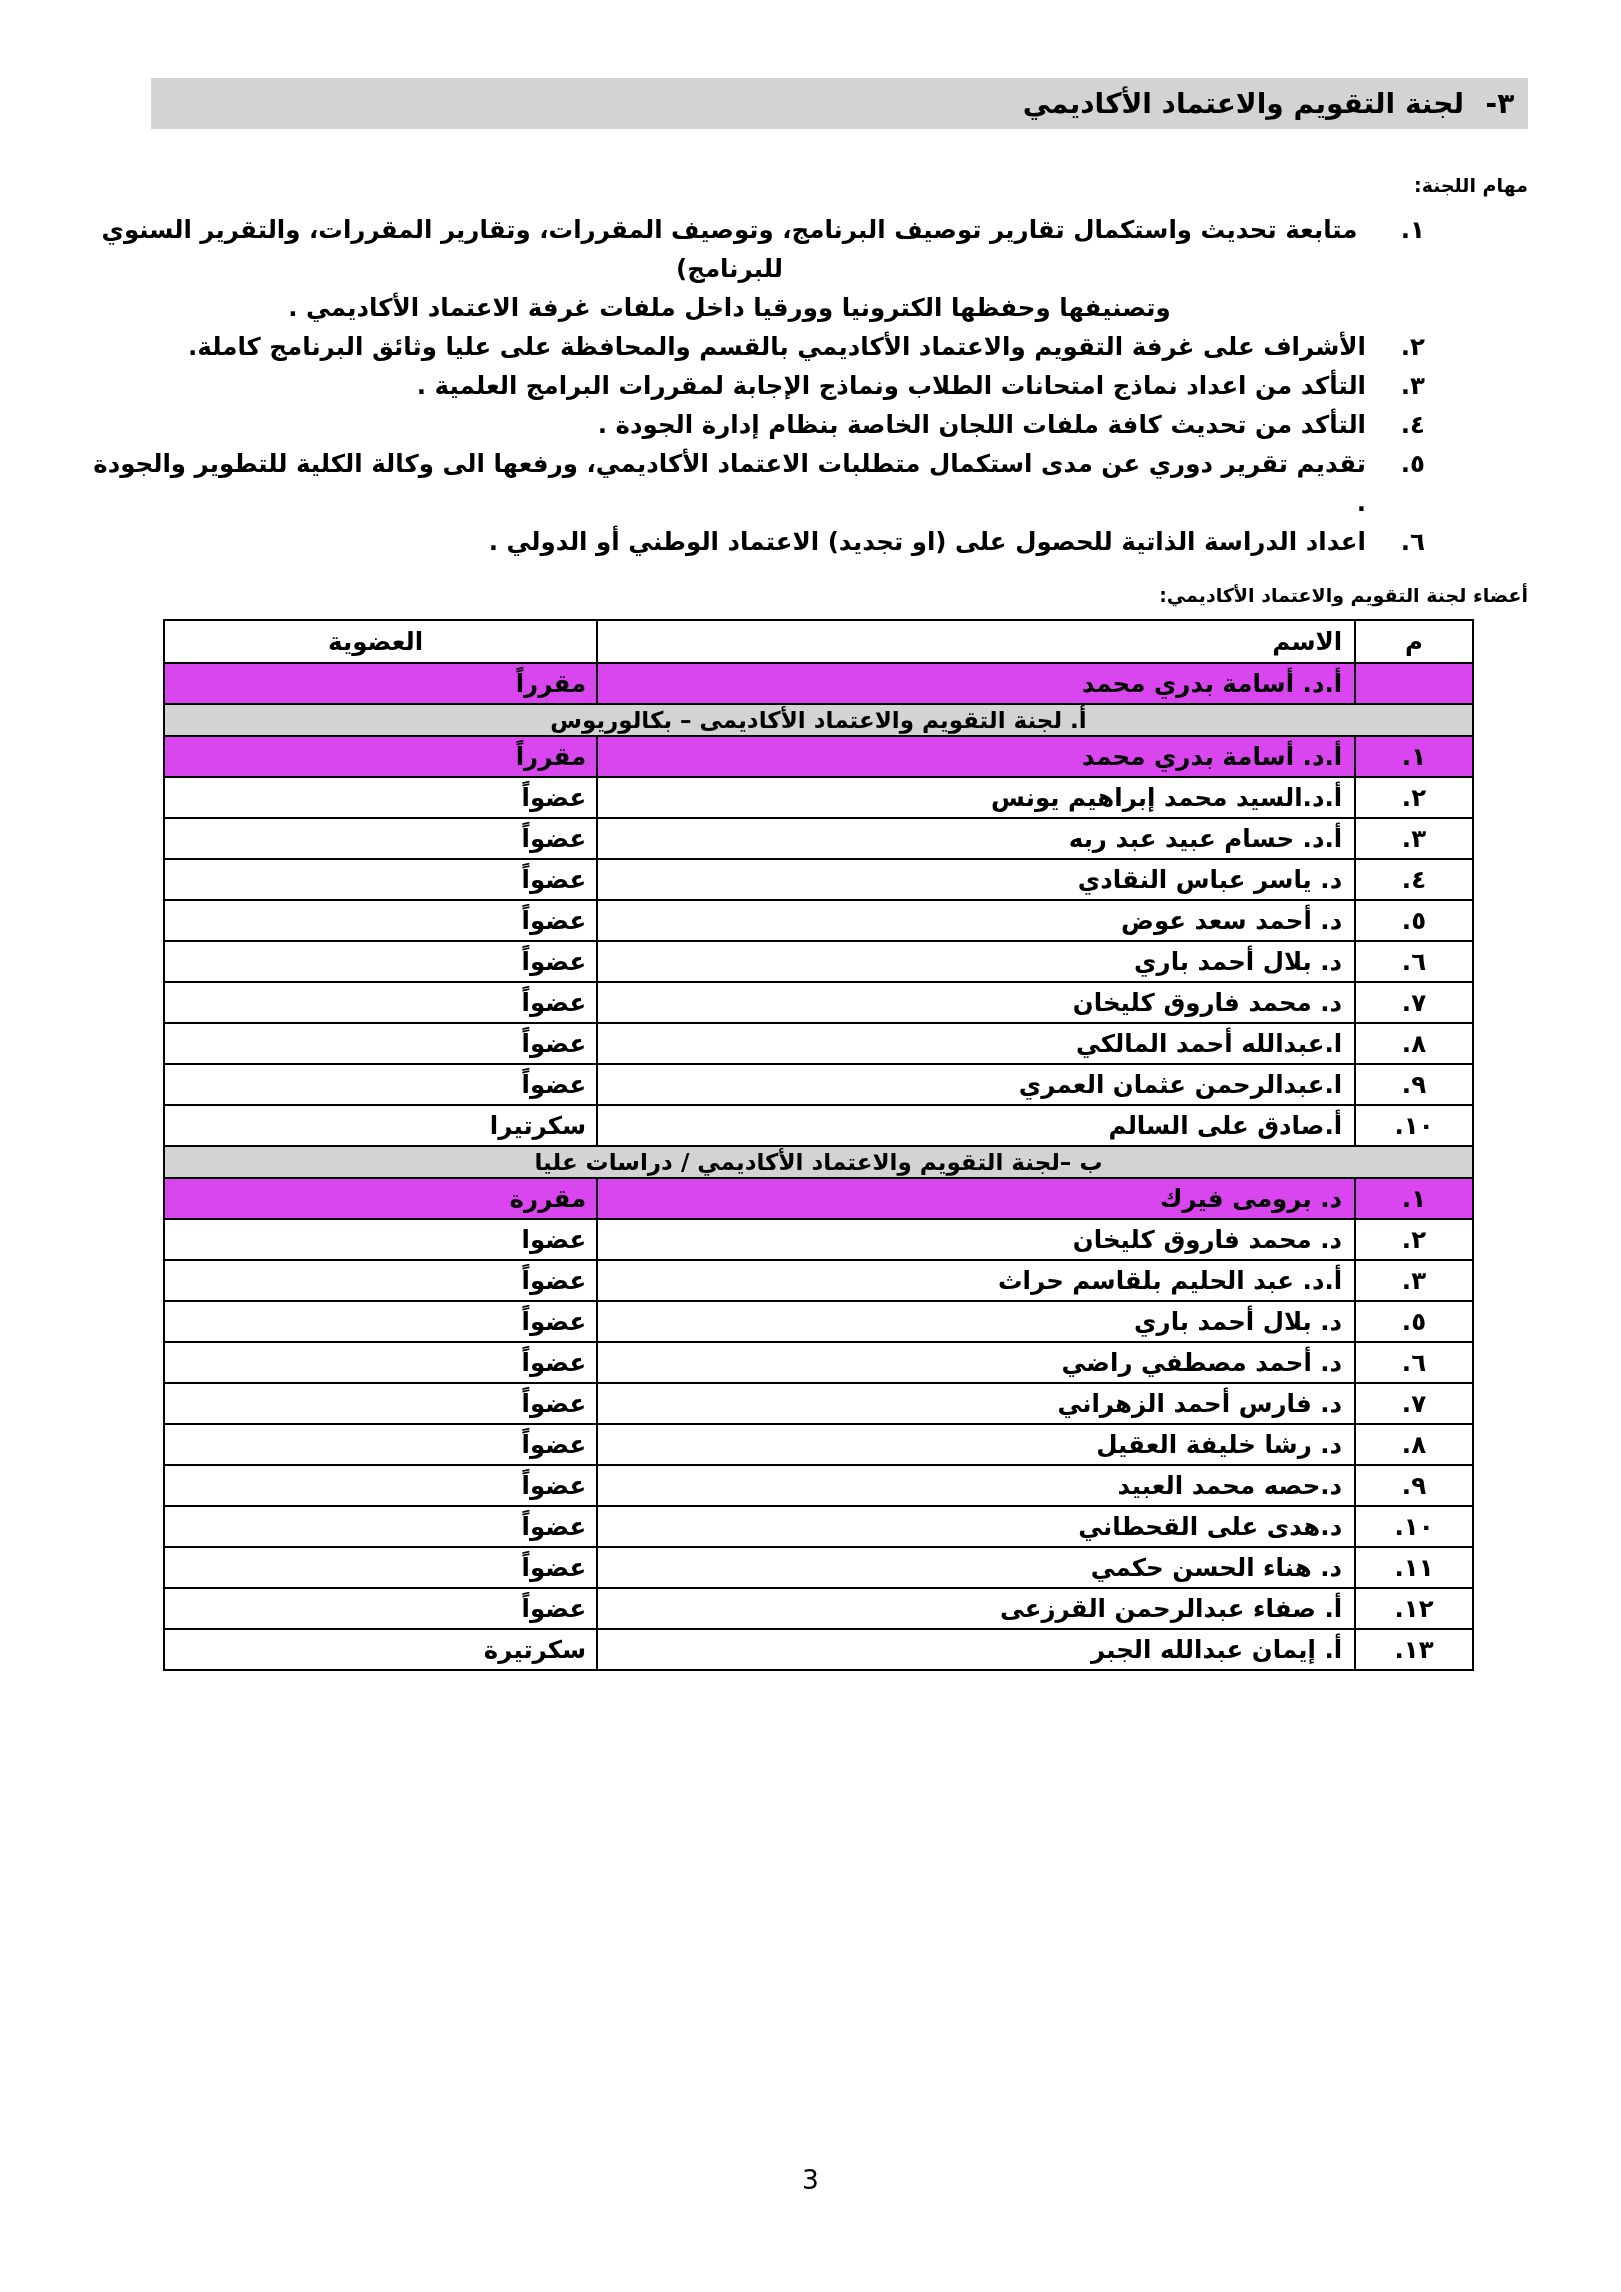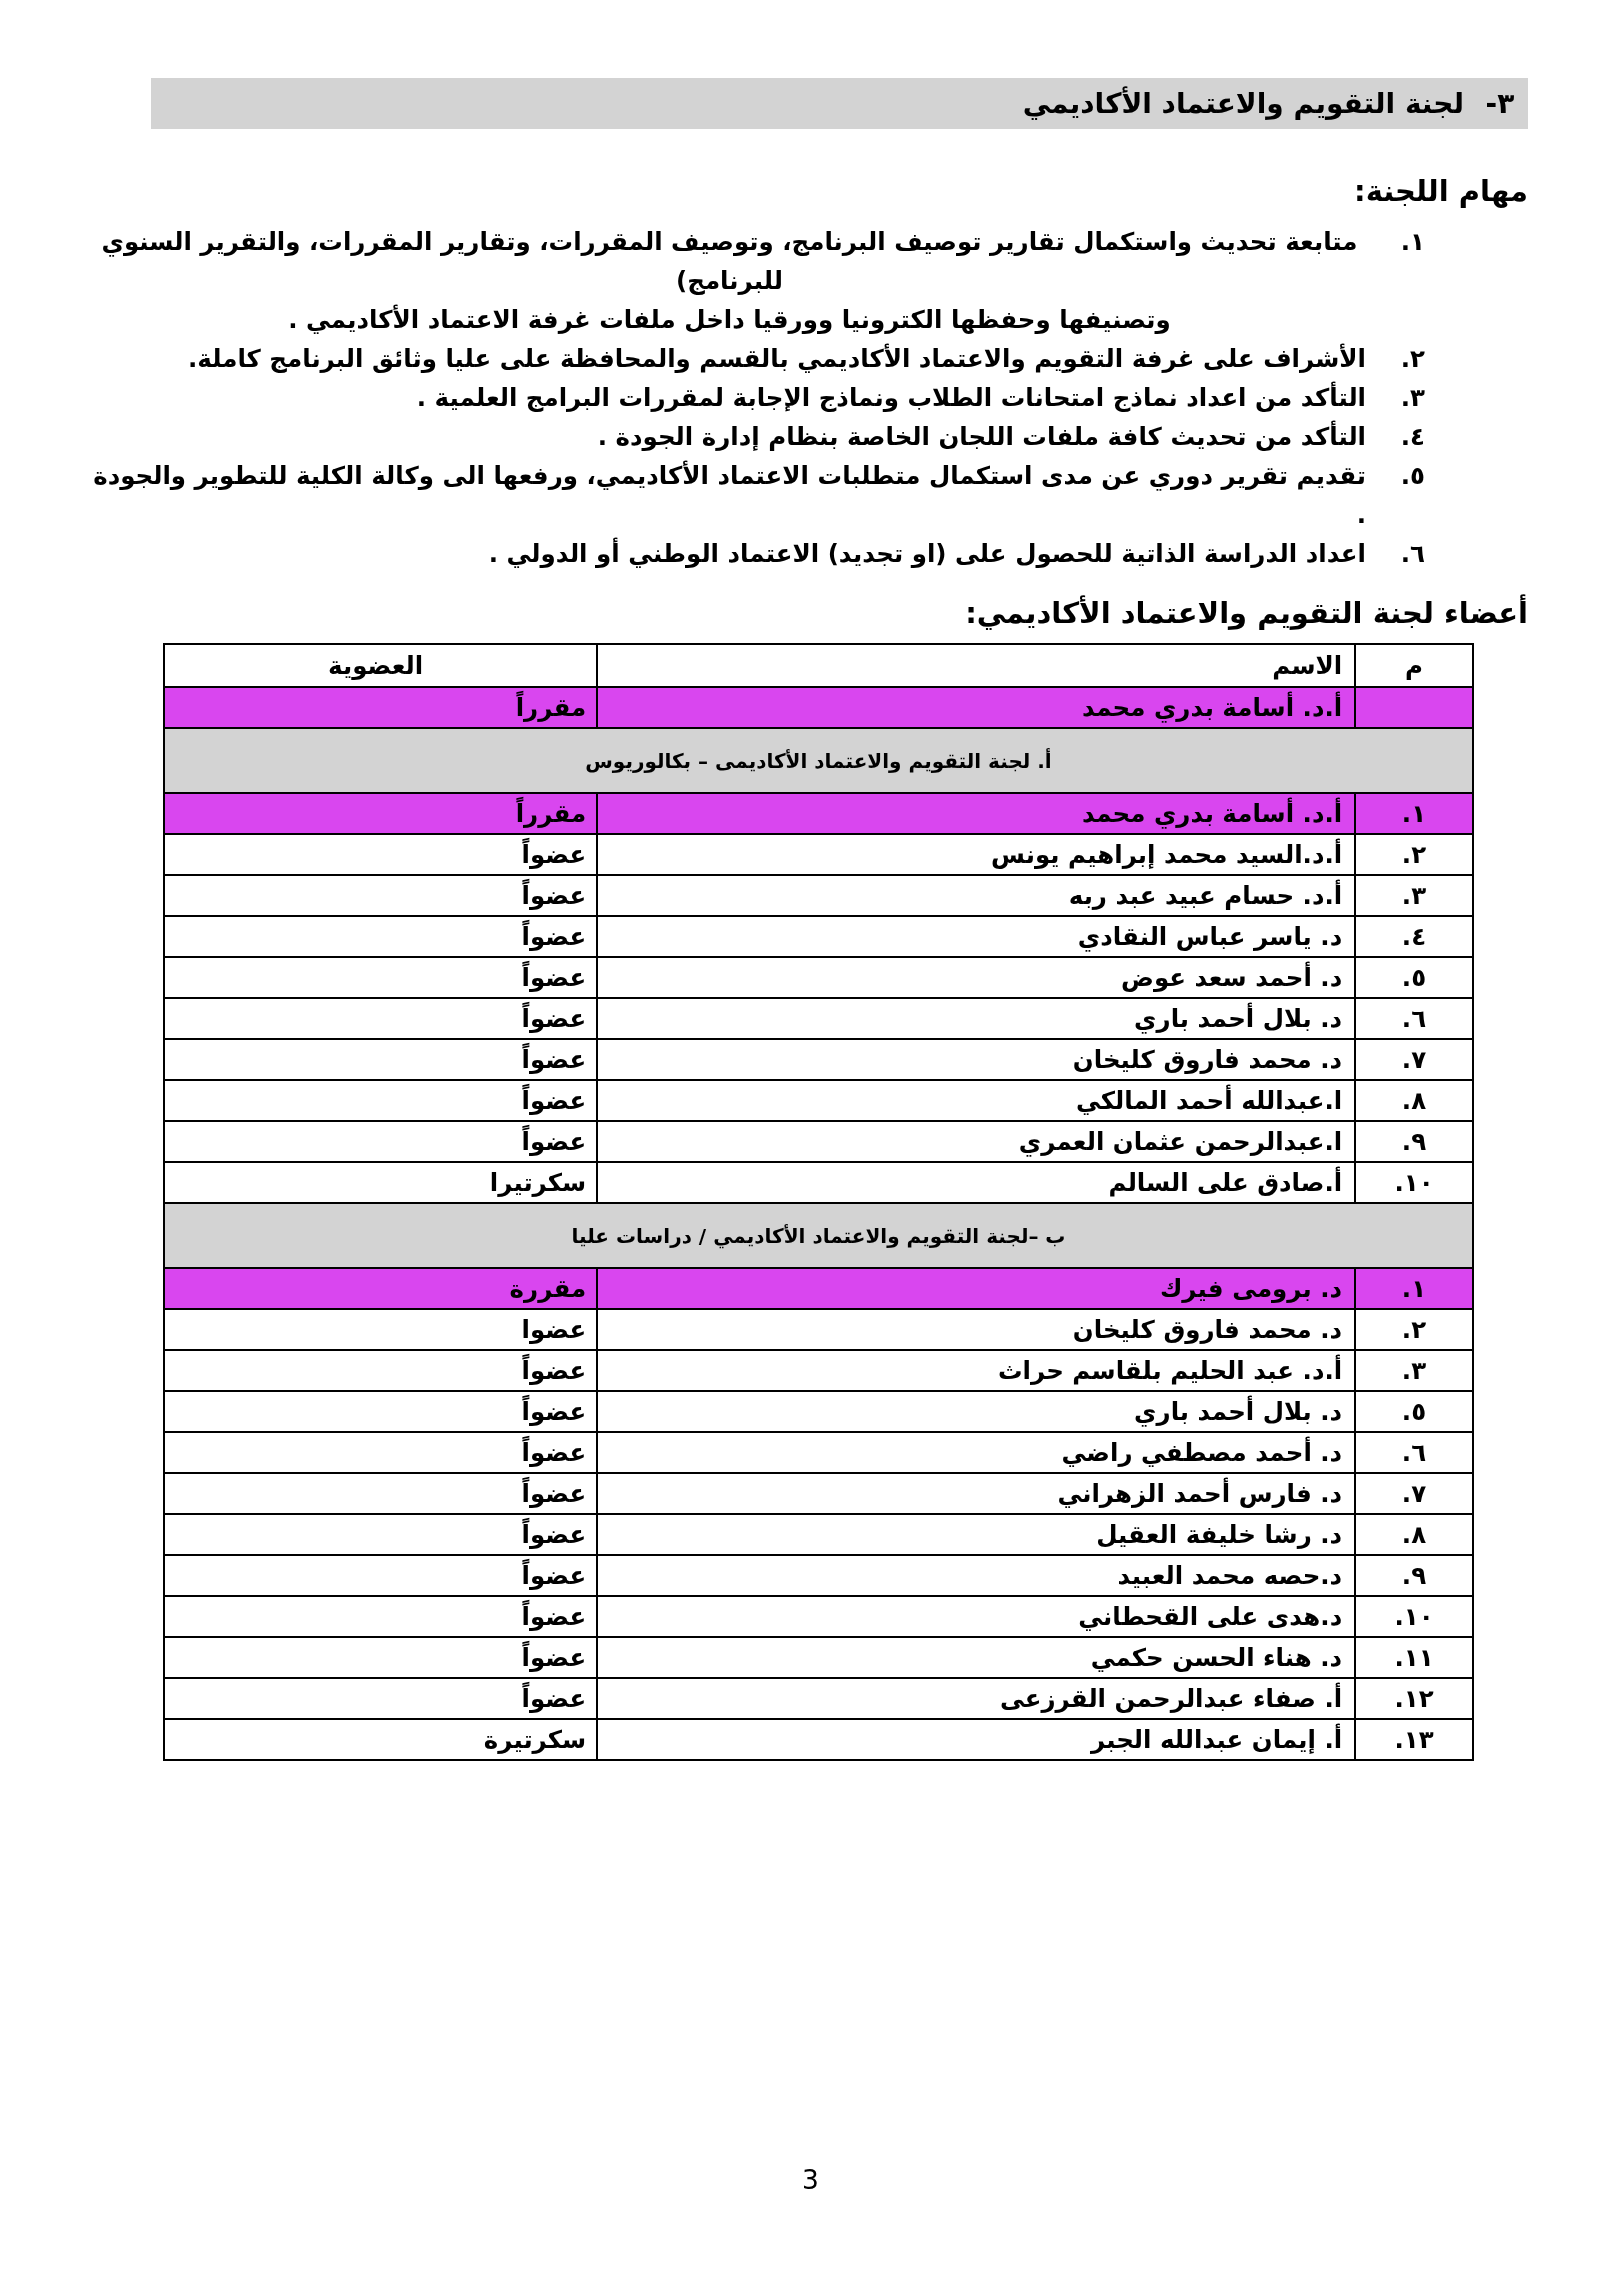--- a/index.html
+++ b/index.html
@@ -22,21 +22,21 @@
     width:1377px; height:51px;
     background:#d3d3d3;
     display:flex; align-items:center;
     padding-right:13.7px;
     font-weight:bold; font-size:28px;
     gap:21.6px;
   }
 
   
   .section-heading {
-    font-weight:bold; font-size:29px;
+    font-weight:bold; font-size:19px;
     text-align:right;
   }
   .tasks-heading { margin-top:45px; }
   .members-heading { margin-top:23px; }
 
   
   .task-list { margin-top:13.7px; margin-left:0; margin-right:103px; }
   .task {
     display:flex;
     font-weight:bold; font-size:24.5px;
@@ -70,22 +70,22 @@
   }
   table.members { border:2.9px solid #000; }
   th.h-num, td.cell-num { text-align:center; }
   th.h-name, td.cell-name { text-align:right; padding-right:11.8px;margin-left:16px; }
   th.h-mem, td.cell-mem { padding-right:9.8px; }
   tr.row-header th { height:43px; background:#ffffff; }
   tr.row-highlight td { background:#d946ef; }
   tr.row-section td {
     background:#d3d3d3;
     text-align:center;
-    height:65px;
-    font-size:20px;
+    height:32px;
+    font-size:23px;
   }
 
   
   .page-number {
     position:absolute;
     top:2164px; left:0; right:0;
     text-align:center;
     font-size:26.5px; font-weight:normal;
     direction:ltr;
   }

